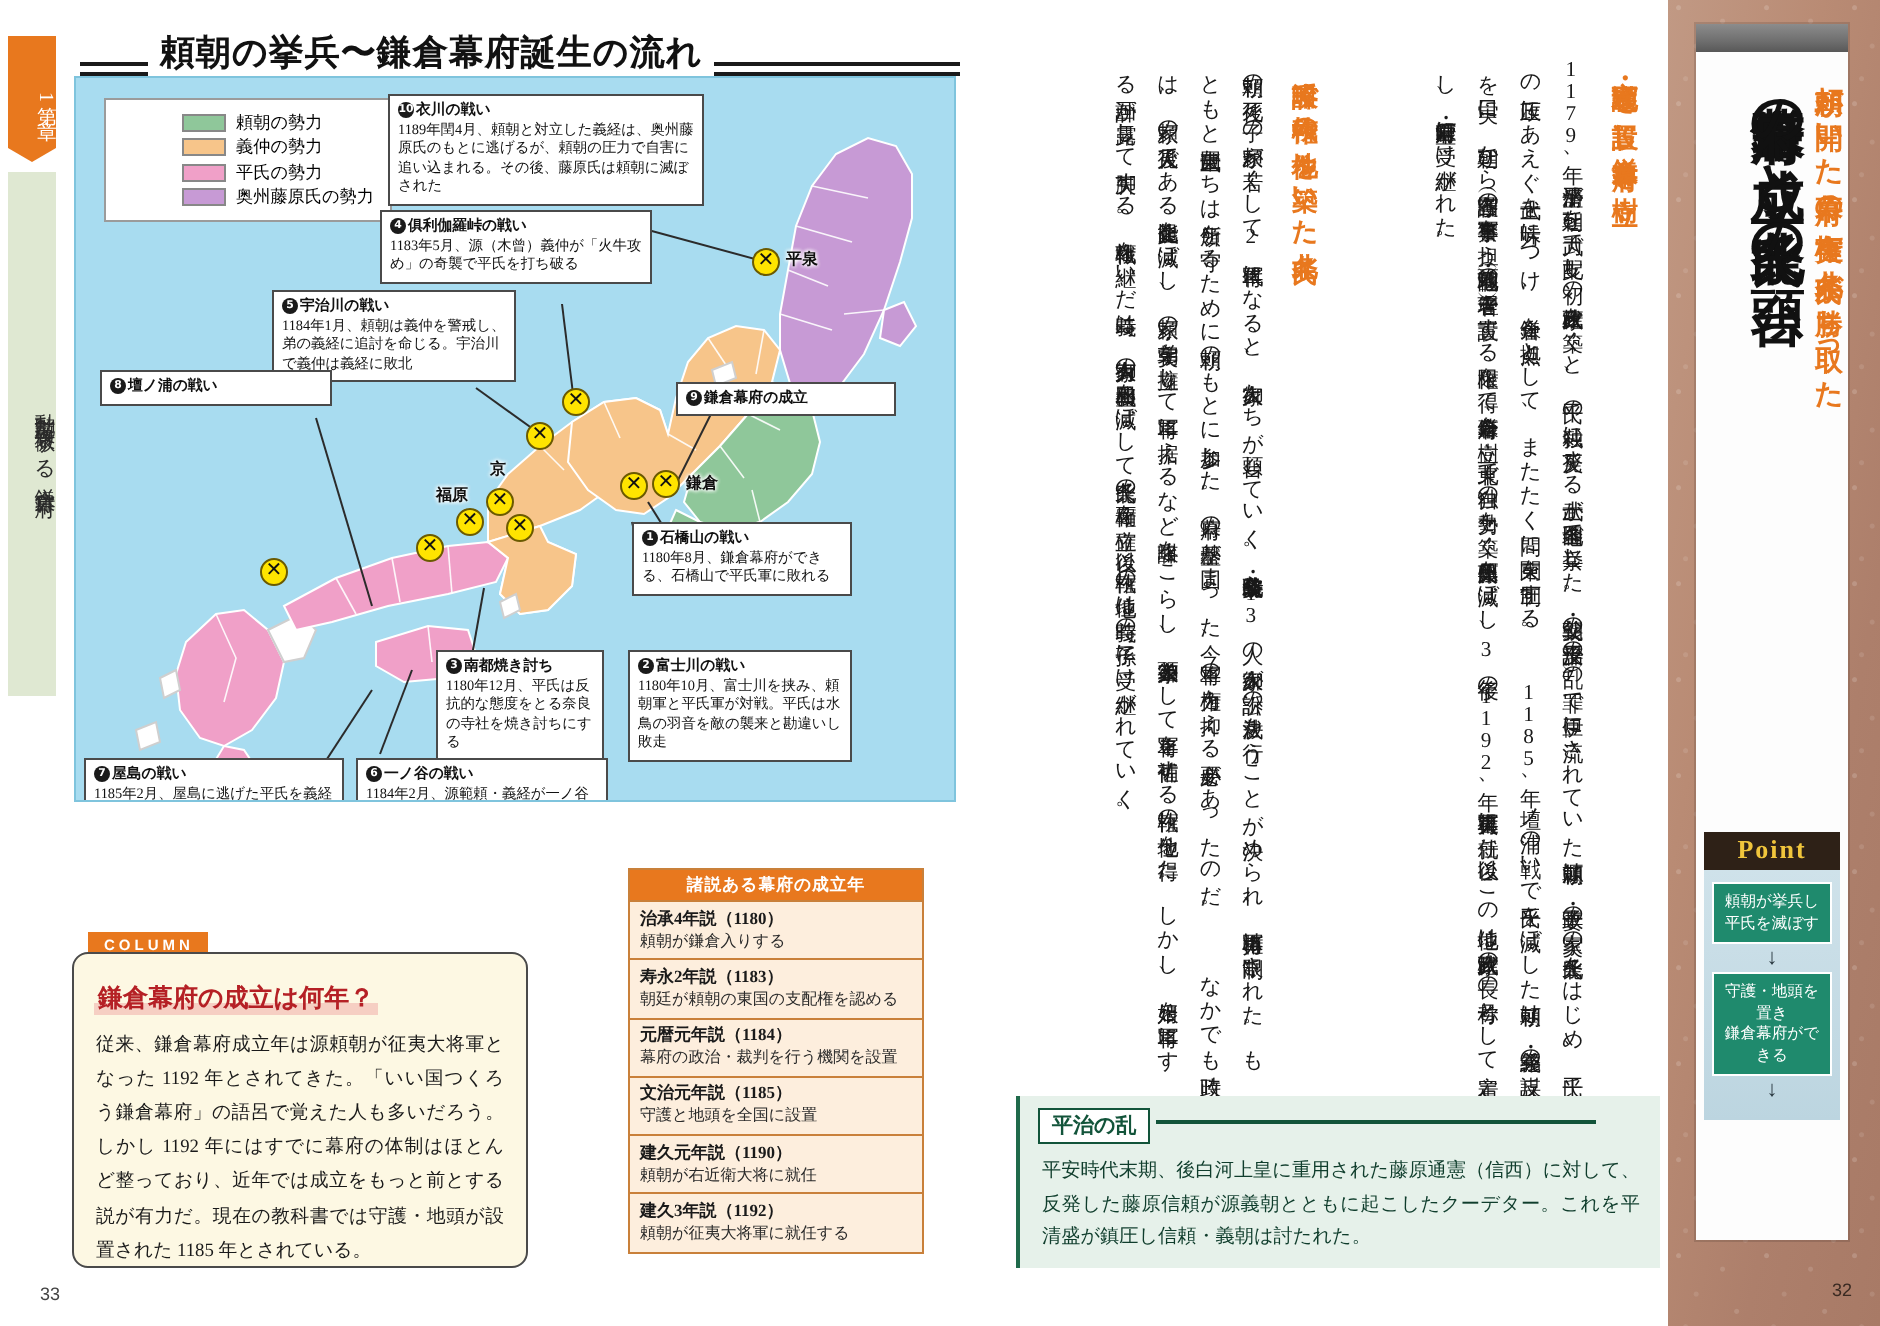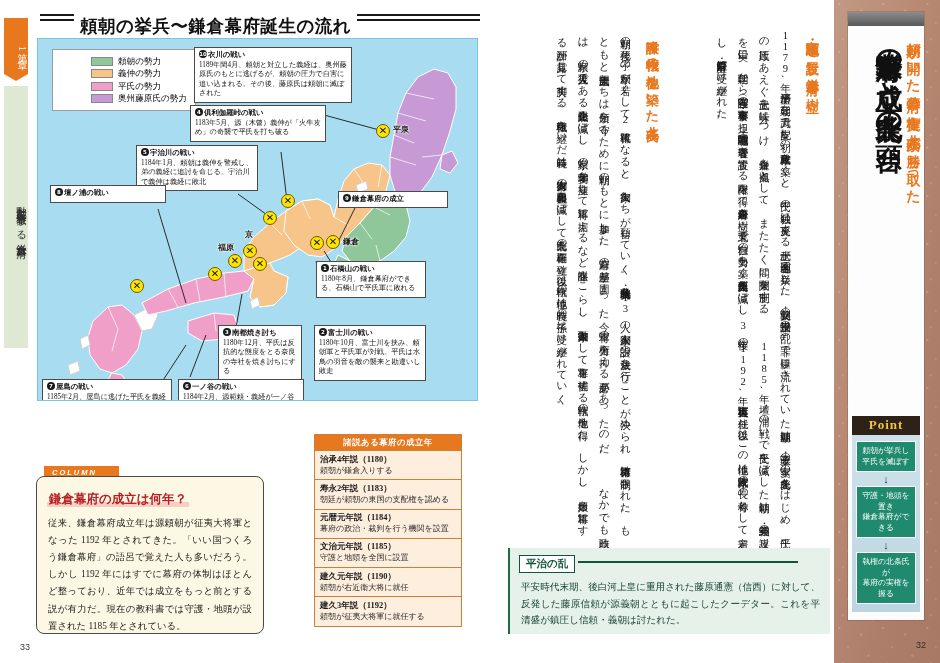--- a/index.html
+++ b/index.html
@@ -54,21 +54,21 @@
     font-size: 10.5px;
     color: #2a2a2a;
     text-align: center;
     padding-top: 6px;
     letter-spacing: 1.5px;
   }
 
   
   #left-headline {
     position: absolute; left: 40px; top: 14px; width: 440px;
-    display: flex; align-items: flex-start; gap: 6px;
+    display: flex; align-items: flex-end; gap: 6px;
   }
   #left-headline .rule {
     flex: 1; height: 7px;
     border-top: 2px solid #1a1a1a;
     border-bottom: 2px solid #1a1a1a;
   }
   #left-headline .rule.left { max-width: 34px; }
   #left-headline h1 {
     margin: 0; font-size: 17.5px; font-weight: bold;
     letter-spacing: 0.5px; white-space: nowrap; color: #111;
@@ -133,23 +133,22 @@
     width: 228px; height: 158px;
     background: #fdf8e3;
     border: 1.5px solid #4a4a4a;
     border-radius: 8px;
     font-family: Liberation Serif, serif;
   }
   #column-tag {
     position: absolute; left: 44px; top: 466px;
     background: #e8781e; color: #fff;
     font-size: 7.5px; letter-spacing: 2px; font-weight: bold;
-    padding: 2px 22px 2px 8px;
+    padding: 2px 7px 2px 8px;
     font-family: "Liberation Sans", sans-serif;
-    font-style: italic;
   }
   #column-box h2 {
     margin: 14px 10px 5px 10px; font-size: 12.5px;
     color: #b52025; font-weight: bold;
     background: linear-gradient(to bottom, transparent 62%, #f6cfc3 62%, #f6cfc3 96%, transparent 96%);
     display: inline-block; padding: 0 2px;
   }
   #column-box p {
     margin: 2px 11px 0 11px; font-size: 9.4px; line-height: 1.82;
     color: #1a1a1a; text-align: justify;
@@ -538,20 +537,19 @@
         <div id="subtitle-v">頼朝が開いた幕府の実権を北条氏が勝ち取った</div>
         <div id="maintitle-v">鎌倉幕府の成立と北条氏の台頭</div>
 
         <div id="point-wrap">
           <div id="point-head">Point</div>
           <div id="point-body">
             <div class="pbox">頼朝が挙兵し<br>平氏を滅ぼす</div>
             <div class="parrow">↓</div>
             <div class="pbox">守護・地頭を置き<br>鎌倉幕府ができる</div>
             <div class="parrow">↓</div>
-            <div class="pbox">執権の北条氏が<br>幕府の実権を握る</div>
           </div>
         </div>
       </div>
       <div id="page-num-right">32</div>
     </div>
   </div>
 </div>
 
 </body></html>

